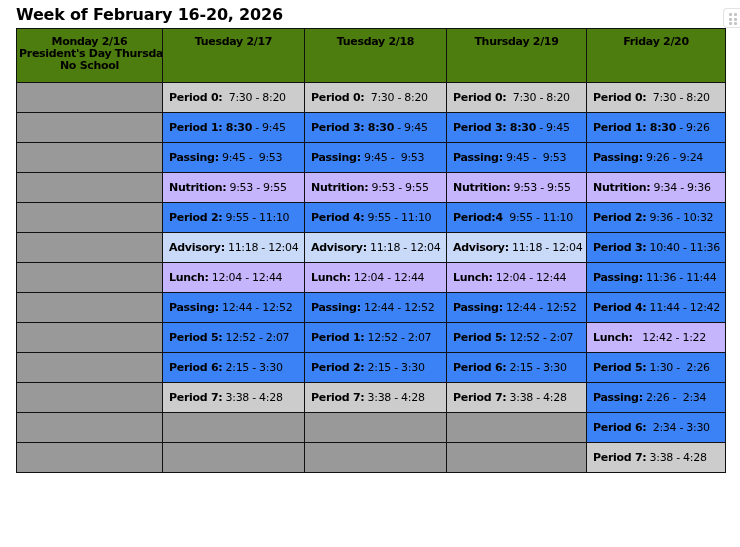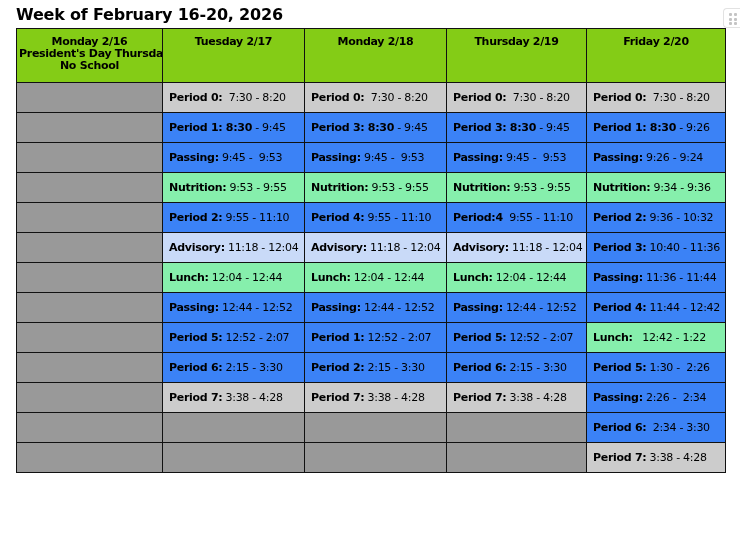--- a/index.html
+++ b/index.html
@@ -8,26 +8,26 @@
   .title { position: absolute; top: 5px; left: 16px; width: 740px; text-align: left;
            font-size: 16px; font-weight: bold; letter-spacing: -0.2px; }
   .handle { position: absolute; left: 723px; top: 8px; width: 17px; height: 20px;
             border: 1px solid #e2e2e2; border-right: none; border-radius: 4px 0 0 4px;
             box-sizing: border-box; background: #fff; }
   .handle span { position: absolute; width: 3px; height: 3px; background: #c4c4c4; border-radius: 1px; }
   table.sched { position: absolute; left: 16px; top: 28px; border-collapse: collapse;
                 table-layout: fixed; width: 709px; }
   table.sched td, table.sched th { border: 1.5px solid #111; padding: 0 0 0 6px;
                 font-size: 11px; white-space: nowrap; overflow: hidden; letter-spacing: -0.3px; }
-  table.sched th { background: #84cc16; font-weight: bold; vertical-align: top;
+  table.sched th { background: #4d7c0f; font-weight: bold; vertical-align: top;
                    text-align: center; padding: 7px 2px 0 2px; height: 46px; font-size: 11px; line-height: 12px; margin-top: 32px; }
   table.sched td { height: 29px; }
   td.off { background: #999999; }
   td.lg { background: #cccccc; }
-  td.pk { background: #86efac; }
+  td.pk { background: #c4b5fd; }
   td.bl { background: #c9daf8; }
   td.wh { background: #3b82f6; }
   .lbl { font-weight: bold; }
 </style>
 </head>
 <body>
 
 <div class="title">Week of February 16-20, 2026</div>
 <div class="handle">
   <span style="left:5px;top:4px"></span>
@@ -47,21 +47,21 @@
       <col style="width:139px">
   </colgroup>
   <thead>
     <tr>
       <th>
         <div>Monday 2/16</div>
         <div>President's Day Thursday</div>
         <div>No School</div>
       </th>
       <th>Tuesday 2/17</th>
-      <th>Monday 2/18</th>
+      <th>Tuesday 2/18</th>
       <th>Thursday 2/19</th>
       <th>Friday 2/20</th>
     </tr>
   </thead>
   <tbody id="tbody">
       <tr>
         <td class="off"></td>
         <td class="lg"><span class="lbl">Period 0:</span><span style="white-space: pre;">  7:30 - 8:20</span></td>
         <td class="lg"><span class="lbl">Period 0:</span><span style="white-space: pre;">  7:30 - 8:20</span></td>
         <td class="lg"><span class="lbl">Period 0:</span><span style="white-space: pre;">  7:30 - 8:20</span></td>

